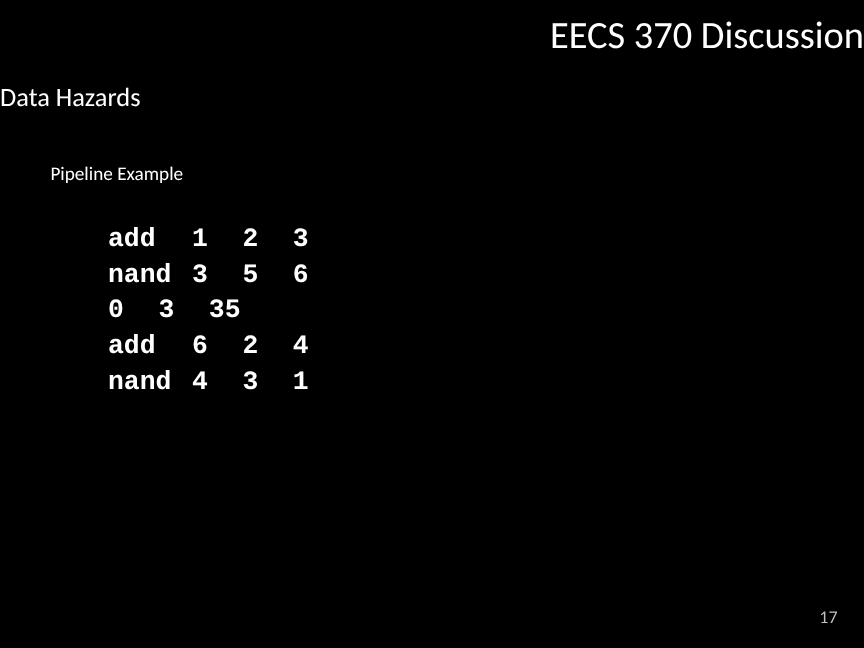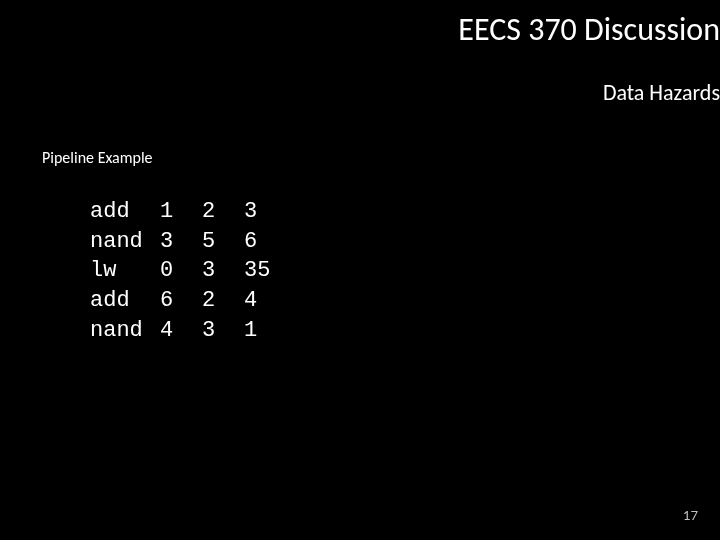--- a/index.html
+++ b/index.html
@@ -11,37 +11,38 @@
     position: relative;
     overflow: hidden;
   }
   .title {
     text-align: right;
     font-size: 32px;
     font-weight: 400;
     padding-top: 10px;
   }
   .subtitle {
-    text-align: right;
+    text-align: left;
     font-size: 22px;
     font-weight: 400;
-    margin-top: 30px;
+    margin-top: 18px;
   }
   .section {
     font-size: 16px;
     font-weight: 400;
     margin-top: 42px;
     margin-left: 42px;
   }
   .codeblock {
     margin-top: 30px;
     margin-left: 90px;
     font-family: Consolas, "Courier New", monospace;
     font-size: 22px;
     line-height: 1.35;
+    font-weight: bold;
   }
   .codeblock .row { display: flex; }
   .codeblock .op  { display: inline-block; width: 70px; }
   .codeblock .a1  { display: inline-block; width: 42px; }
   .codeblock .a2  { display: inline-block; width: 42px; }
   .codeblock .a3  { display: inline-block; }
   .pagenum {
     position: absolute;
     right: 22px;
     bottom: 16px;
@@ -64,21 +65,20 @@
     <span class="a2">2</span>
     <span class="a3">3</span>
   </div>
   <div class="row">
     <span class="op">nand</span>
     <span class="a1">3</span>
     <span class="a2">5</span>
     <span class="a3">6</span>
   </div>
   <div class="row">
-    <span class="op">lw</span>
     <span class="a1">0</span>
     <span class="a2">3</span>
     <span class="a3">35</span>
   </div>
   <div class="row">
     <span class="op">add</span>
     <span class="a1">6</span>
     <span class="a2">2</span>
     <span class="a3">4</span>
   </div>

